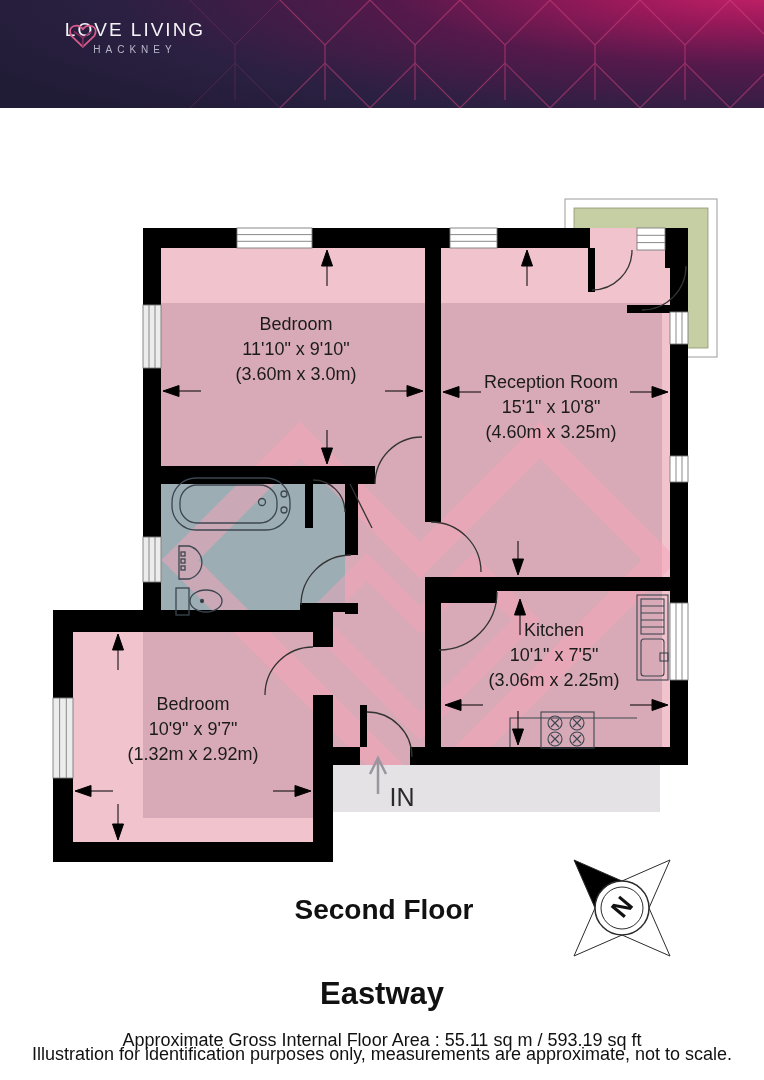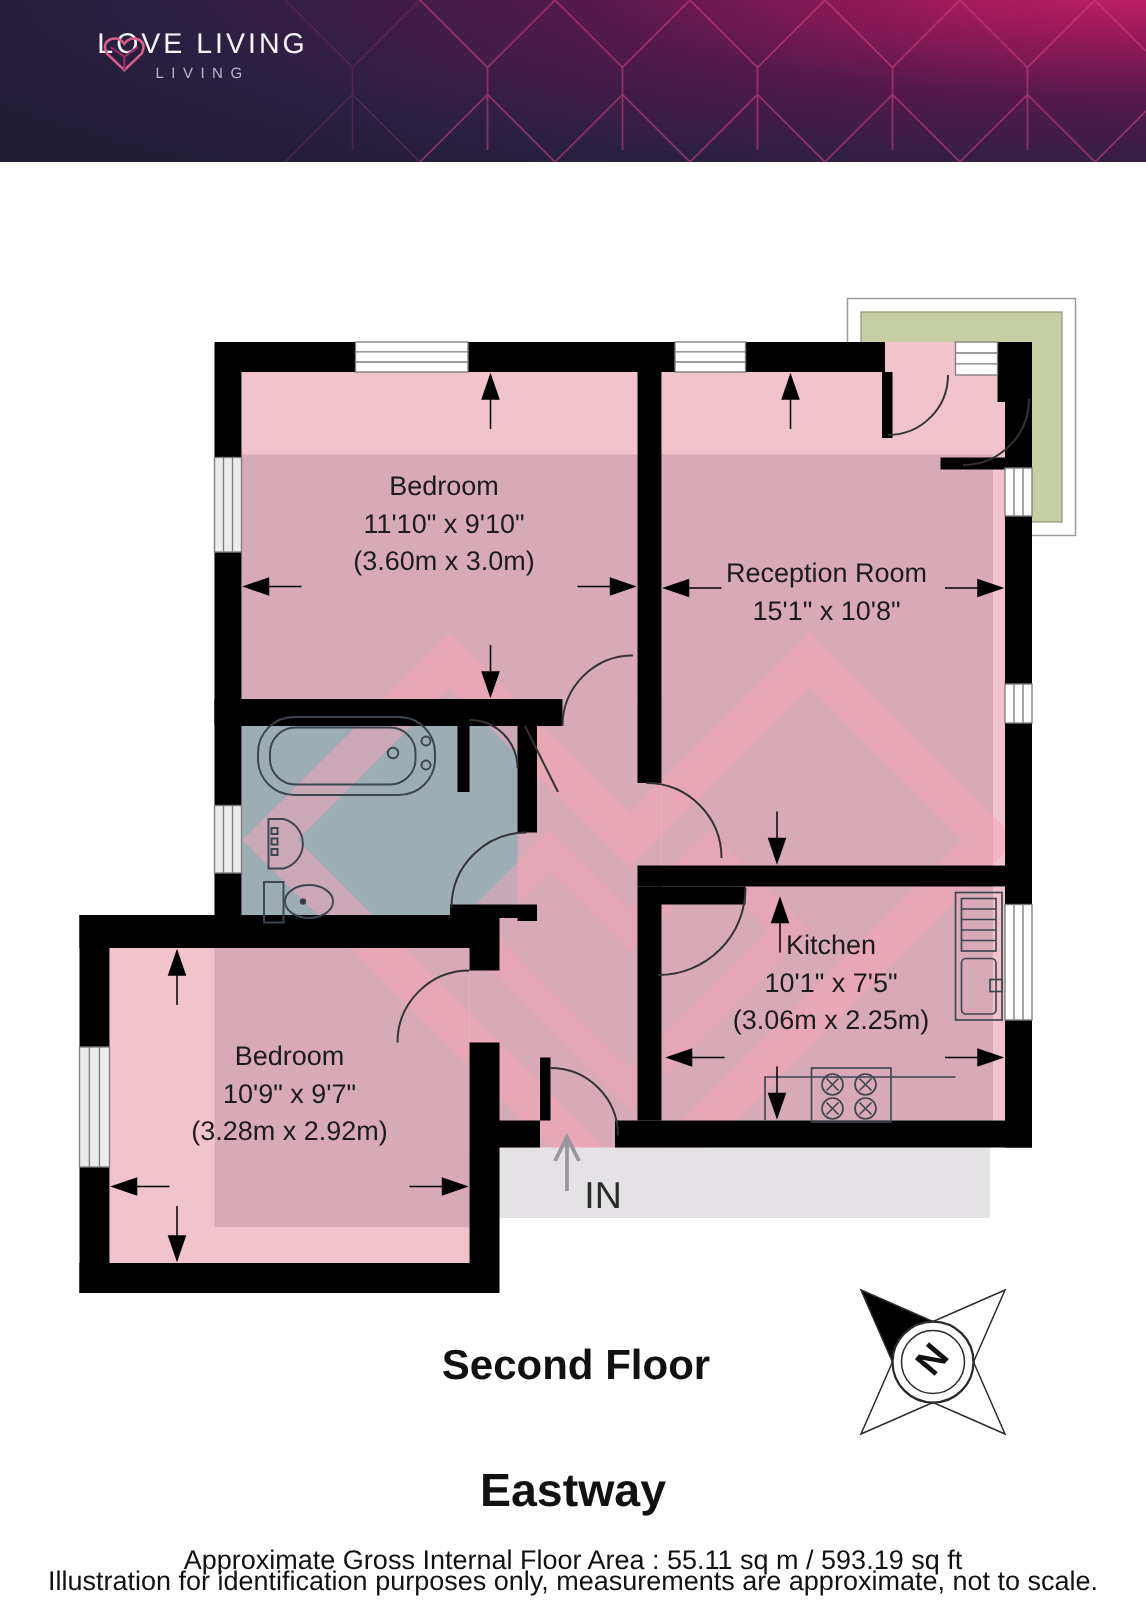--- a/index.html
+++ b/index.html
@@ -57,21 +57,21 @@
         <path d="M190,108 L235,63 L280,108"></path>
       </g>
     </svg>
     <div class="brand">
       <svg width="36" height="34" viewBox="0 0 34 32">
         <path d="M17,29 L6,18.5 Q3,12 8,9.7 Q13.5,7.6 17,12.4 Q20.5,7.6 26,9.7 Q31,12 28,18.5 Z" fill="none" stroke="#d85c8c" stroke-width="1.6"></path>
         <path d="M8.5,14.5 L17,20.5 L25.5,14.5" fill="none" stroke="#8f2f62" stroke-width="1.4"></path>
         <path d="M17,20.5 V29" fill="none" stroke="#8f2f62" stroke-width="1.4"></path>
       </svg>
       <div class="brand-title">LOVE LIVING</div>
-      <div class="brand-sub">LIVING</div>
+      <div class="brand-sub">HACKNEY</div>
     </div>
   </div>
 
   <svg id="plan" width="764" height="1080" viewBox="0 0 764 1080">
     <defs>
       <clipPath id="flat">
         <polygon points="143,228 688,228 688,765 333,765 333,862 53,862 53,610 143,610"></polygon>
       </clipPath>
     </defs>
 
@@ -256,32 +256,33 @@
 
   <div class="room-label" style="left:296px;top:312px;">
     <div>Bedroom</div>
     <div>11'10" x 9'10"</div>
     <div>(3.60m x 3.0m)</div>
   </div>
 
   <div class="room-label" style="left:551px;top:370px;text-align:center;">
     <div>Reception Room</div>
     <div>15'1" x 10'8"</div>
+    <div>(4.60m x 3.25m)</div>
   </div>
 
   <div class="room-label" style="left:554px;top:618px;">
     <div>Kitchen</div>
     <div>10'1" x 7'5"</div>
     <div>(3.06m x 2.25m)</div>
   </div>
 
   <div class="room-label" style="left:193px;top:692px;">
     <div>Bedroom</div>
     <div>10'9" x 9'7"</div>
-    <div>(3.28m x 2.92m)</div>
+    <div>(1.32m x 2.92m)</div>
   </div>
 
   <div class="in-label" style="left:380px;top:783px;">IN</div>
 
   <div class="compass-n">N</div>
 
   <div class="floor-label" style="left:384px;top:894px;text-align:right;">Second Floor</div>
   <div class="prop-name" style="left:382px;top:976px;">Eastway</div>
   <div class="area-line" style="left:382px;top:1018px;">Approximate Gross Internal Floor Area : 55.11 sq m / 593.19 sq ft</div>
   <div class="disclaimer" style="left:382px;top:1044px;">Illustration for identification purposes only, measurements are approximate, not to scale.</div>

